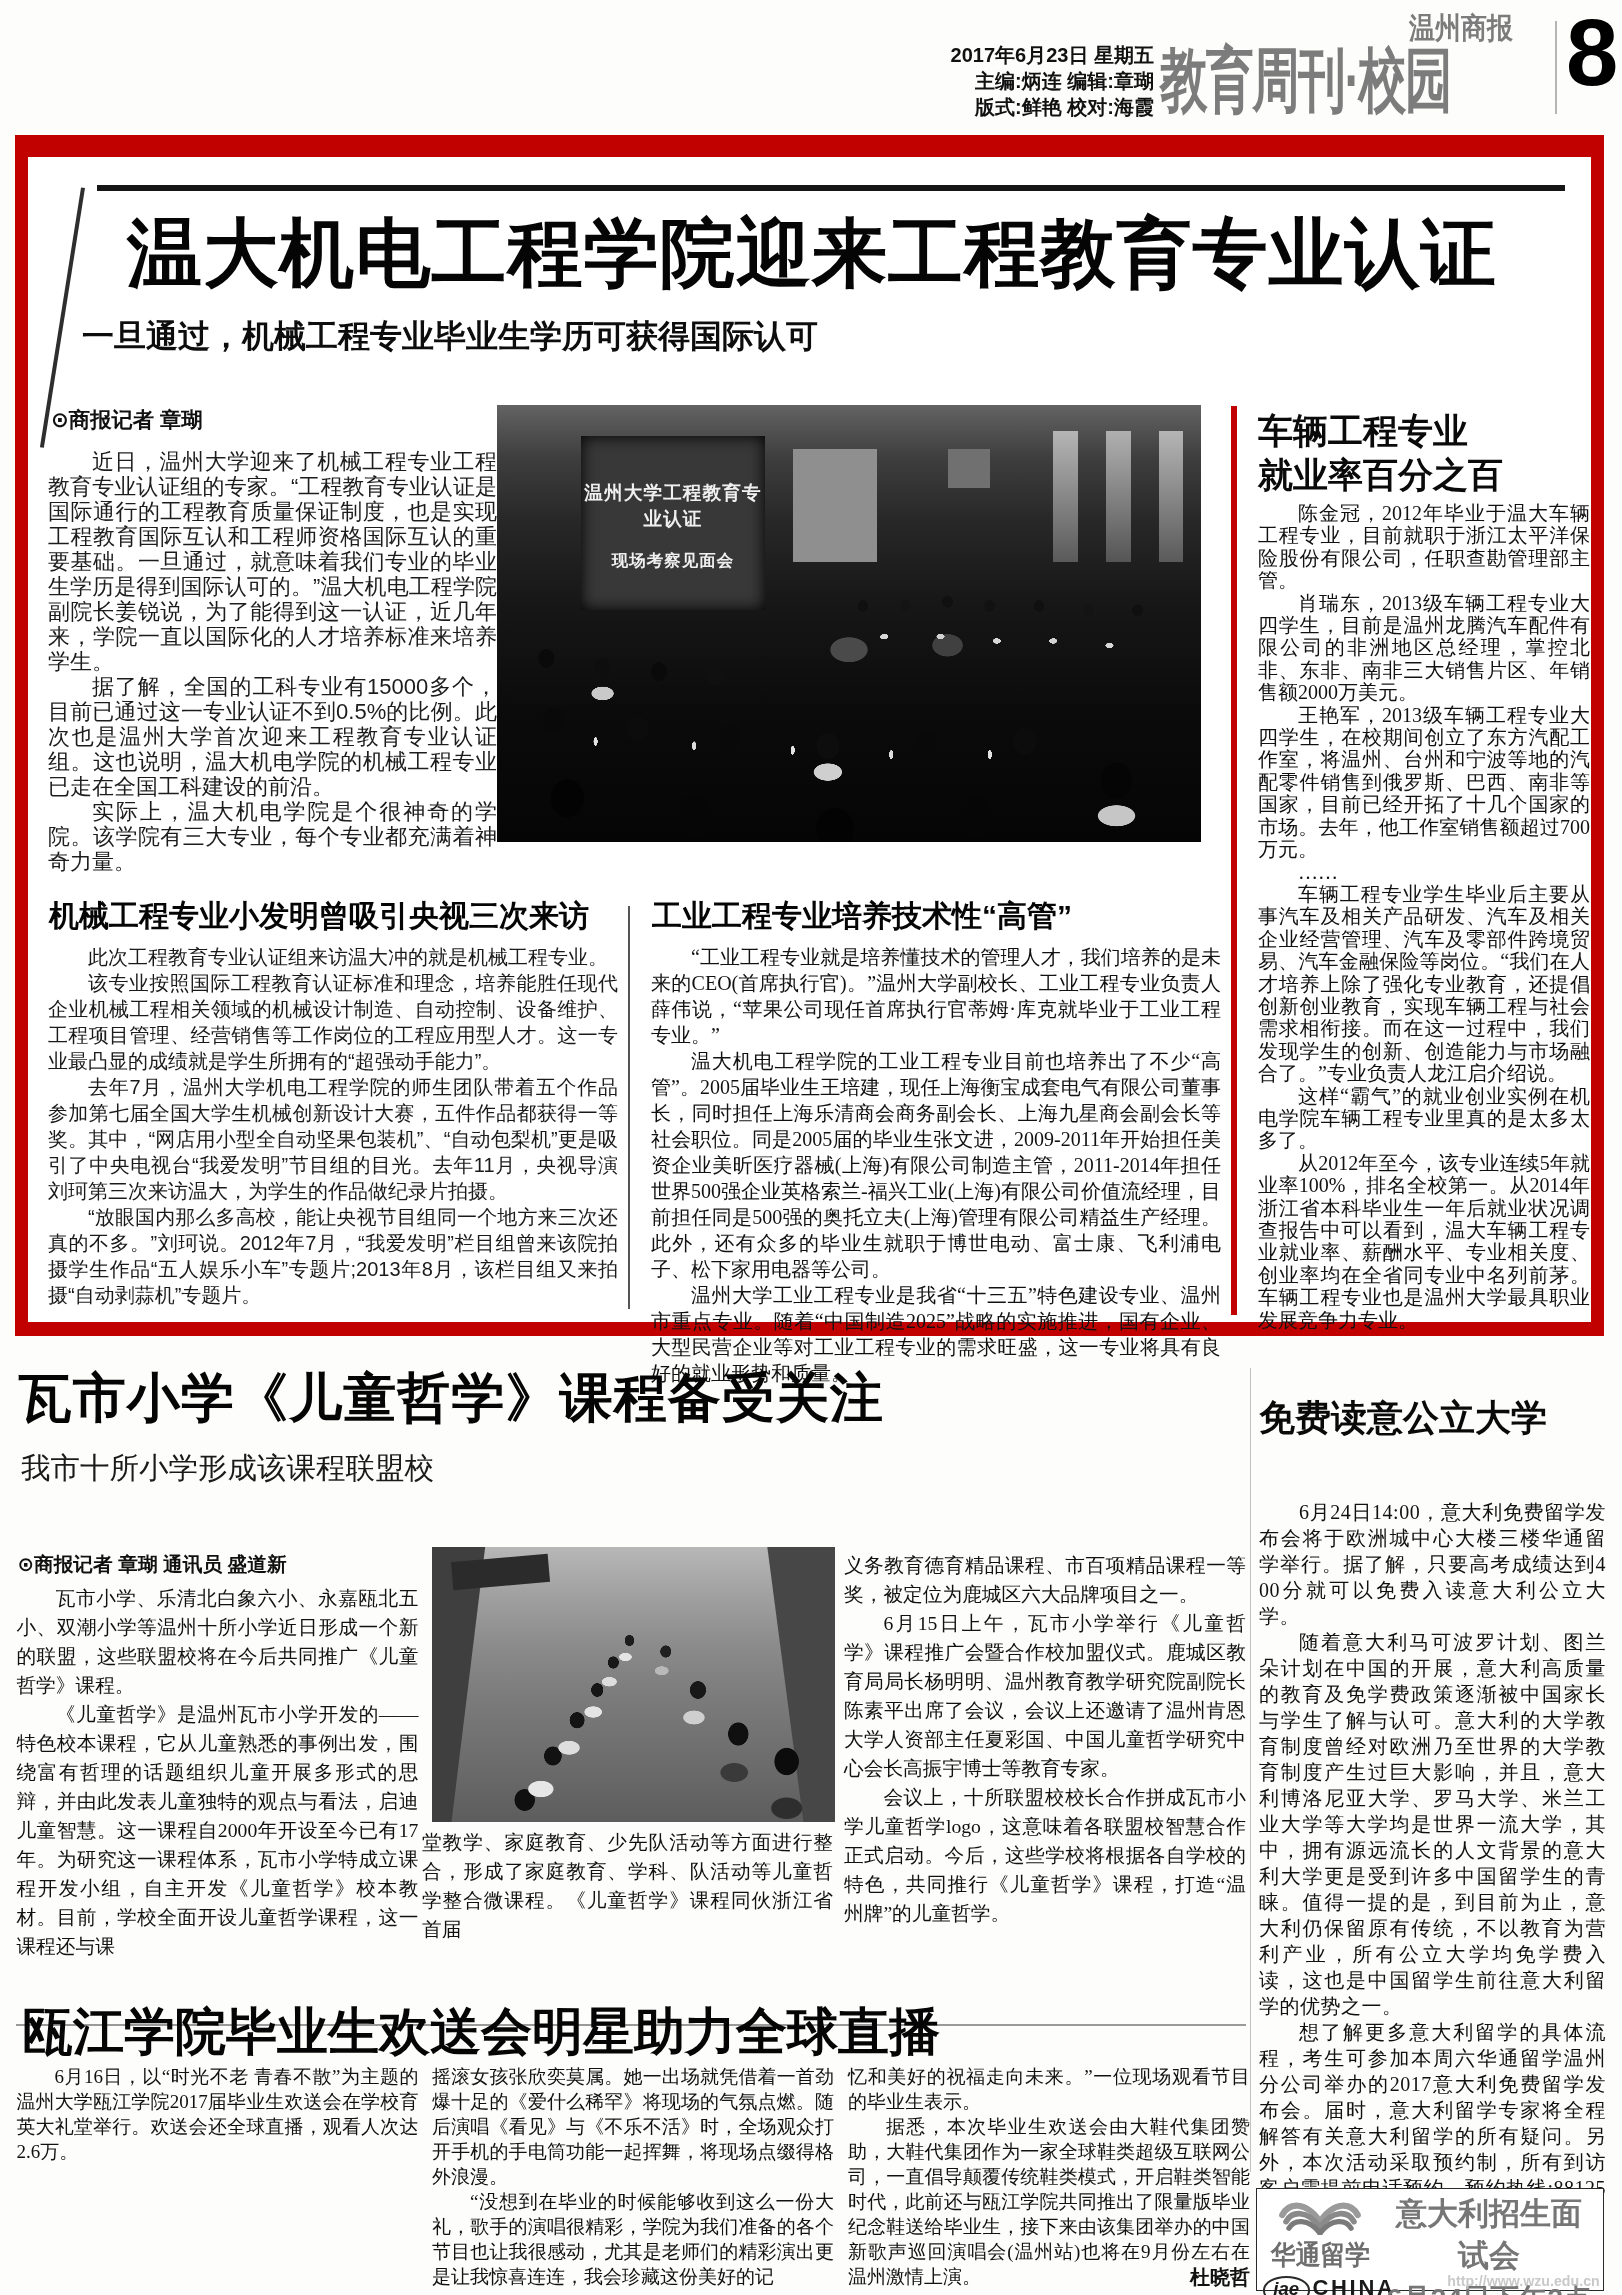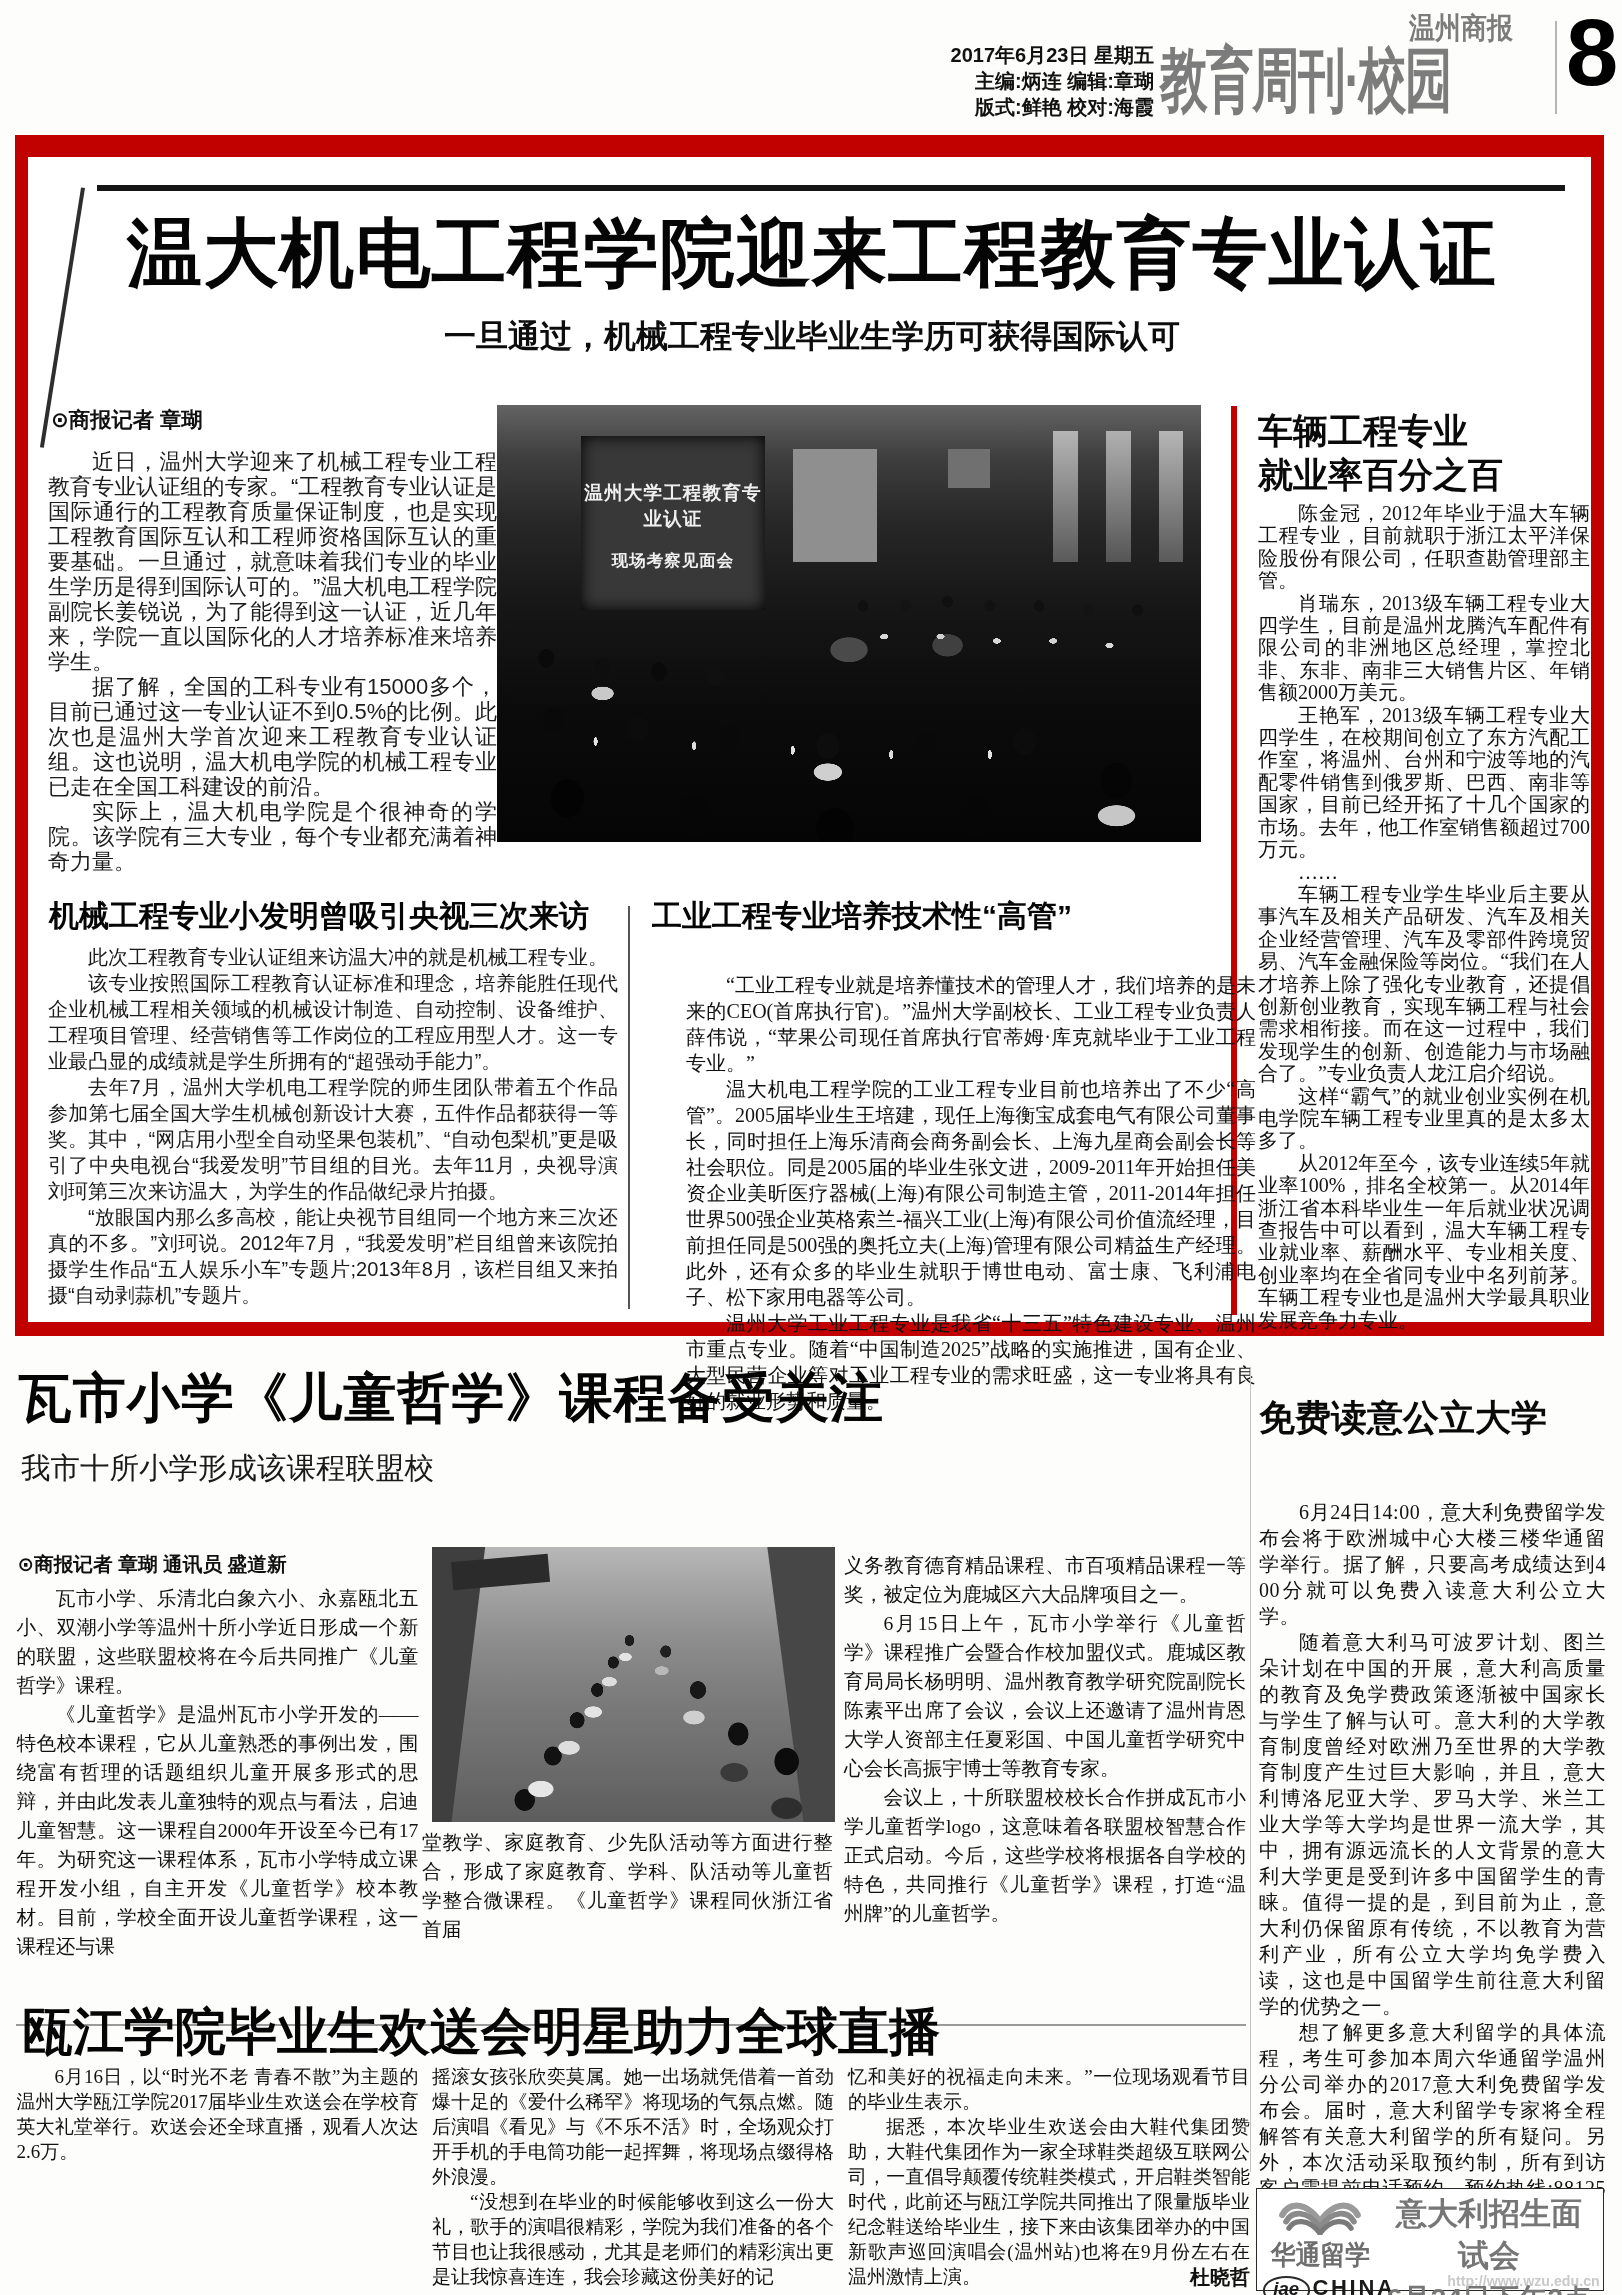--- a/index.html
+++ b/index.html
@@ -102,21 +102,21 @@
   <div class="abs" style="left:1409px;top:8.8px;font-size:29.5px;font-weight:800;color:#7c7c7c;white-space:nowrap;transform:scaleX(0.88);transform-origin:left top;">温州商报</div>
   <div class="abs" style="left:1555px;top:21px;width:2.2px;height:93px;background:#b5b5b5;"></div>
   <div class="abs" style="left:1566px;top:5.5px;font-size:94px;font-weight:800;line-height:1;color:#000;">8</div>
 
   <div class="abs" style="left:15.3px;top:135px;width:1589px;height:1201px;box-sizing:border-box;border-style:solid;border-color:#c10000;border-width:22px 13px 14.2px 13px;background:#fff;"></div>
 
   <div class="abs" style="left:97px;top:185px;width:1468px;height:6px;background:#161616;"></div>
   <div class="abs" style="left:81px;top:188px;width:3.8px;height:263px;background:#2e2e2e;transform:rotate(9deg);transform-origin:top right;"></div>
 
   <div class="abs headline" style="left:82px;top:212px;width:1460px;text-align:center;font-size:75px;line-height:1.1;letter-spacing:1.1px;">温大机电工程学院迎来工程教育专业认证</div>
-  <div class="abs" style="left:82px;top:315px;width:1460px;text-align:center;font-size:32px;font-weight:700;color:#0d0d0d;">一旦通过，机械工程专业毕业生学历可获得国际认可</div>
+  <div class="abs" style="left:82px;top:315px;width:1460px;font-size:32px;font-weight:700;color:#0d0d0d;">一旦通过，机械工程专业毕业生学历可获得国际认可</div>
 
   <div class="abs" style="left:51px;top:405px;font-size:21.3px;font-weight:700;">⊙商报记者 章瑚</div>
 
   <div id="lead-body" class="abs col sans" style="left:48px;top:449px;width:449px;">
     <p>近日，温州大学迎来了机械工程专业工程教育专业认证组的专家。“工程教育专业认证是国际通行的工程教育质量保证制度，也是实现工程教育国际互认和工程师资格国际互认的重要基础。一旦通过，就意味着我们专业的毕业生学历是得到国际认可的。”温大机电工程学院副院长姜锐说，为了能得到这一认证，近几年来，学院一直以国际化的人才培养标准来培养学生。</p>
     <p>据了解，全国的工科专业有15000多个，目前已通过这一专业认证不到0.5%的比例。此次也是温州大学首次迎来工程教育专业认证组。这也说明，温大机电学院的机械工程专业已走在全国工科建设的前沿。</p>
     <p>实际上，温大机电学院是个很神奇的学院。该学院有三大专业，每个专业都充满着神奇力量。</p>
   </div>
 
   <div id="photo1" class="abs" style="left:497px;top:405px;width:704px;height:437px;">
@@ -152,21 +152,21 @@
 
   <div class="abs headline" style="left:49px;top:896px;font-size:30px;">机械工程专业小发明曾吸引央视三次来访</div>
   <div id="mech-body" class="abs col sans" style="left:48px;top:944px;width:570px;">
     <p>此次工程教育专业认证组来访温大冲的就是机械工程专业。</p>
     <p>该专业按照国际工程教育认证标准和理念，培养能胜任现代企业机械工程相关领域的机械设计制造、自动控制、设备维护、工程项目管理、经营销售等工作岗位的工程应用型人才。这一专业最凸显的成绩就是学生所拥有的“超强动手能力”。</p>
     <p>去年7月，温州大学机电工程学院的师生团队带着五个作品参加第七届全国大学生机械创新设计大赛，五件作品都获得一等奖。其中，“网店用小型全自动坚果包装机”、“自动包梨机”更是吸引了中央电视台“我爱发明”节目组的目光。去年11月，央视导演刘珂第三次来访温大，为学生的作品做纪录片拍摄。</p>
     <p>“放眼国内那么多高校，能让央视节目组同一个地方来三次还真的不多。”刘珂说。2012年7月，“我爱发明”栏目组曾来该院拍摄学生作品“五人娱乐小车”专题片;2013年8月，该栏目组又来拍摄“自动剥蒜机”专题片。</p>
   </div>
 
   <div class="abs headline" style="left:652px;top:896px;font-size:30px;">工业工程专业培养技术性“高管”</div>
-  <div id="ind-body" class="abs col serif" style="left:686px;top:944px;width:570px;margin-top:28px;">
+  <div id="ind-body" class="abs col serif" style="left:651px;top:944px;width:570px;">
     <p>“工业工程专业就是培养懂技术的管理人才，我们培养的是未来的CEO(首席执行官)。”温州大学副校长、工业工程专业负责人薛伟说，“苹果公司现任首席执行官蒂姆·库克就毕业于工业工程专业。”</p>
     <p>温大机电工程学院的工业工程专业目前也培养出了不少“高管”。2005届毕业生王培建，现任上海衡宝成套电气有限公司董事长，同时担任上海乐清商会商务副会长、上海九星商会副会长等社会职位。同是2005届的毕业生张文进，2009-2011年开始担任美资企业美昕医疗器械(上海)有限公司制造主管，2011-2014年担任世界500强企业英格索兰-福兴工业(上海)有限公司价值流经理，目前担任同是500强的奥托立夫(上海)管理有限公司精益生产经理。此外，还有众多的毕业生就职于博世电动、富士康、飞利浦电子、松下家用电器等公司。</p>
     <p>温州大学工业工程专业是我省“十三五”特色建设专业、温州市重点专业。随着“中国制造2025”战略的实施推进，国有企业、大型民营企业等对工业工程专业的需求旺盛，这一专业将具有良好的就业形势和质量。</p>
   </div>
 
   <div class="abs headline" style="left:18.6px;top:1363px;font-size:53px;letter-spacing:1.1px;">瓦市小学《儿童哲学》课程备受关注</div>
   <div class="abs sans" style="left:21px;top:1449px;font-size:29.5px;font-weight:500;color:#1a1a1a;">我市十所小学形成该课程联盟校</div>
   <div class="abs" style="left:17.5px;top:1551px;font-size:19.7px;font-weight:700;">⊙商报记者 章瑚 通讯员 盛道新</div>
 
   <div id="phil-col1" class="abs col serif" style="left:16.4px;top:1584px;width:402px;">

